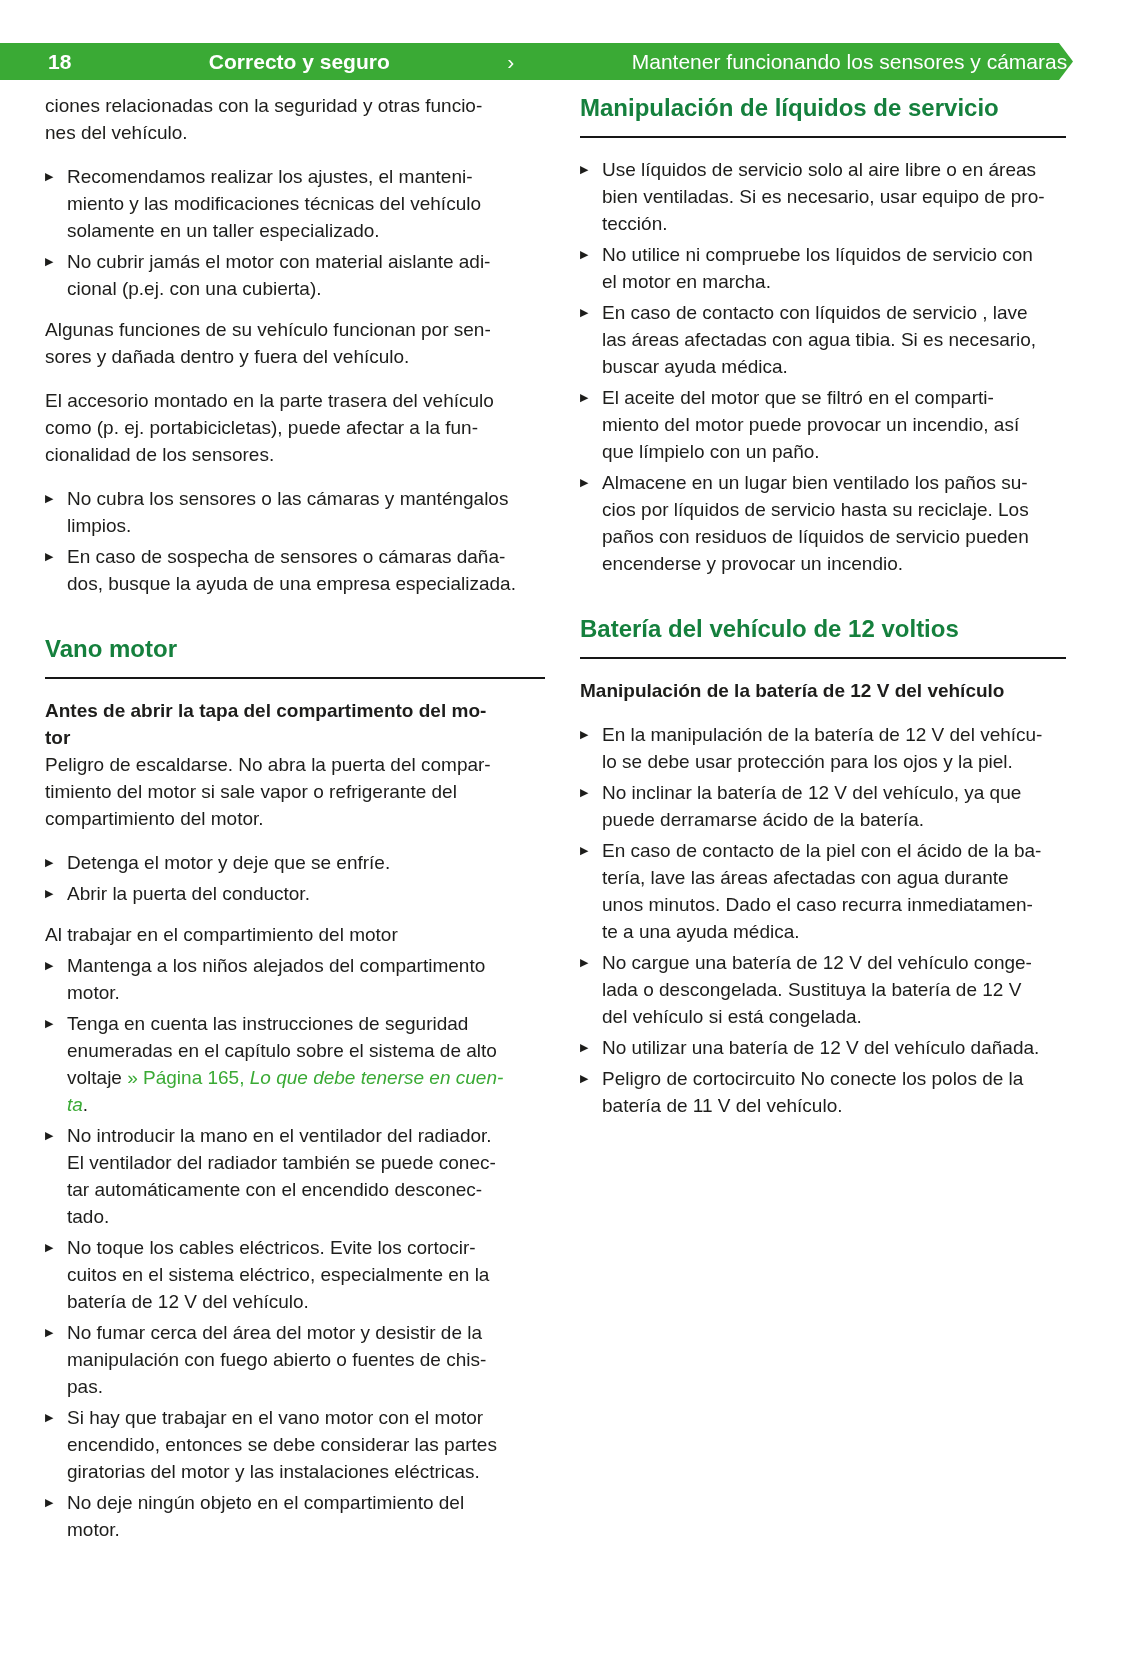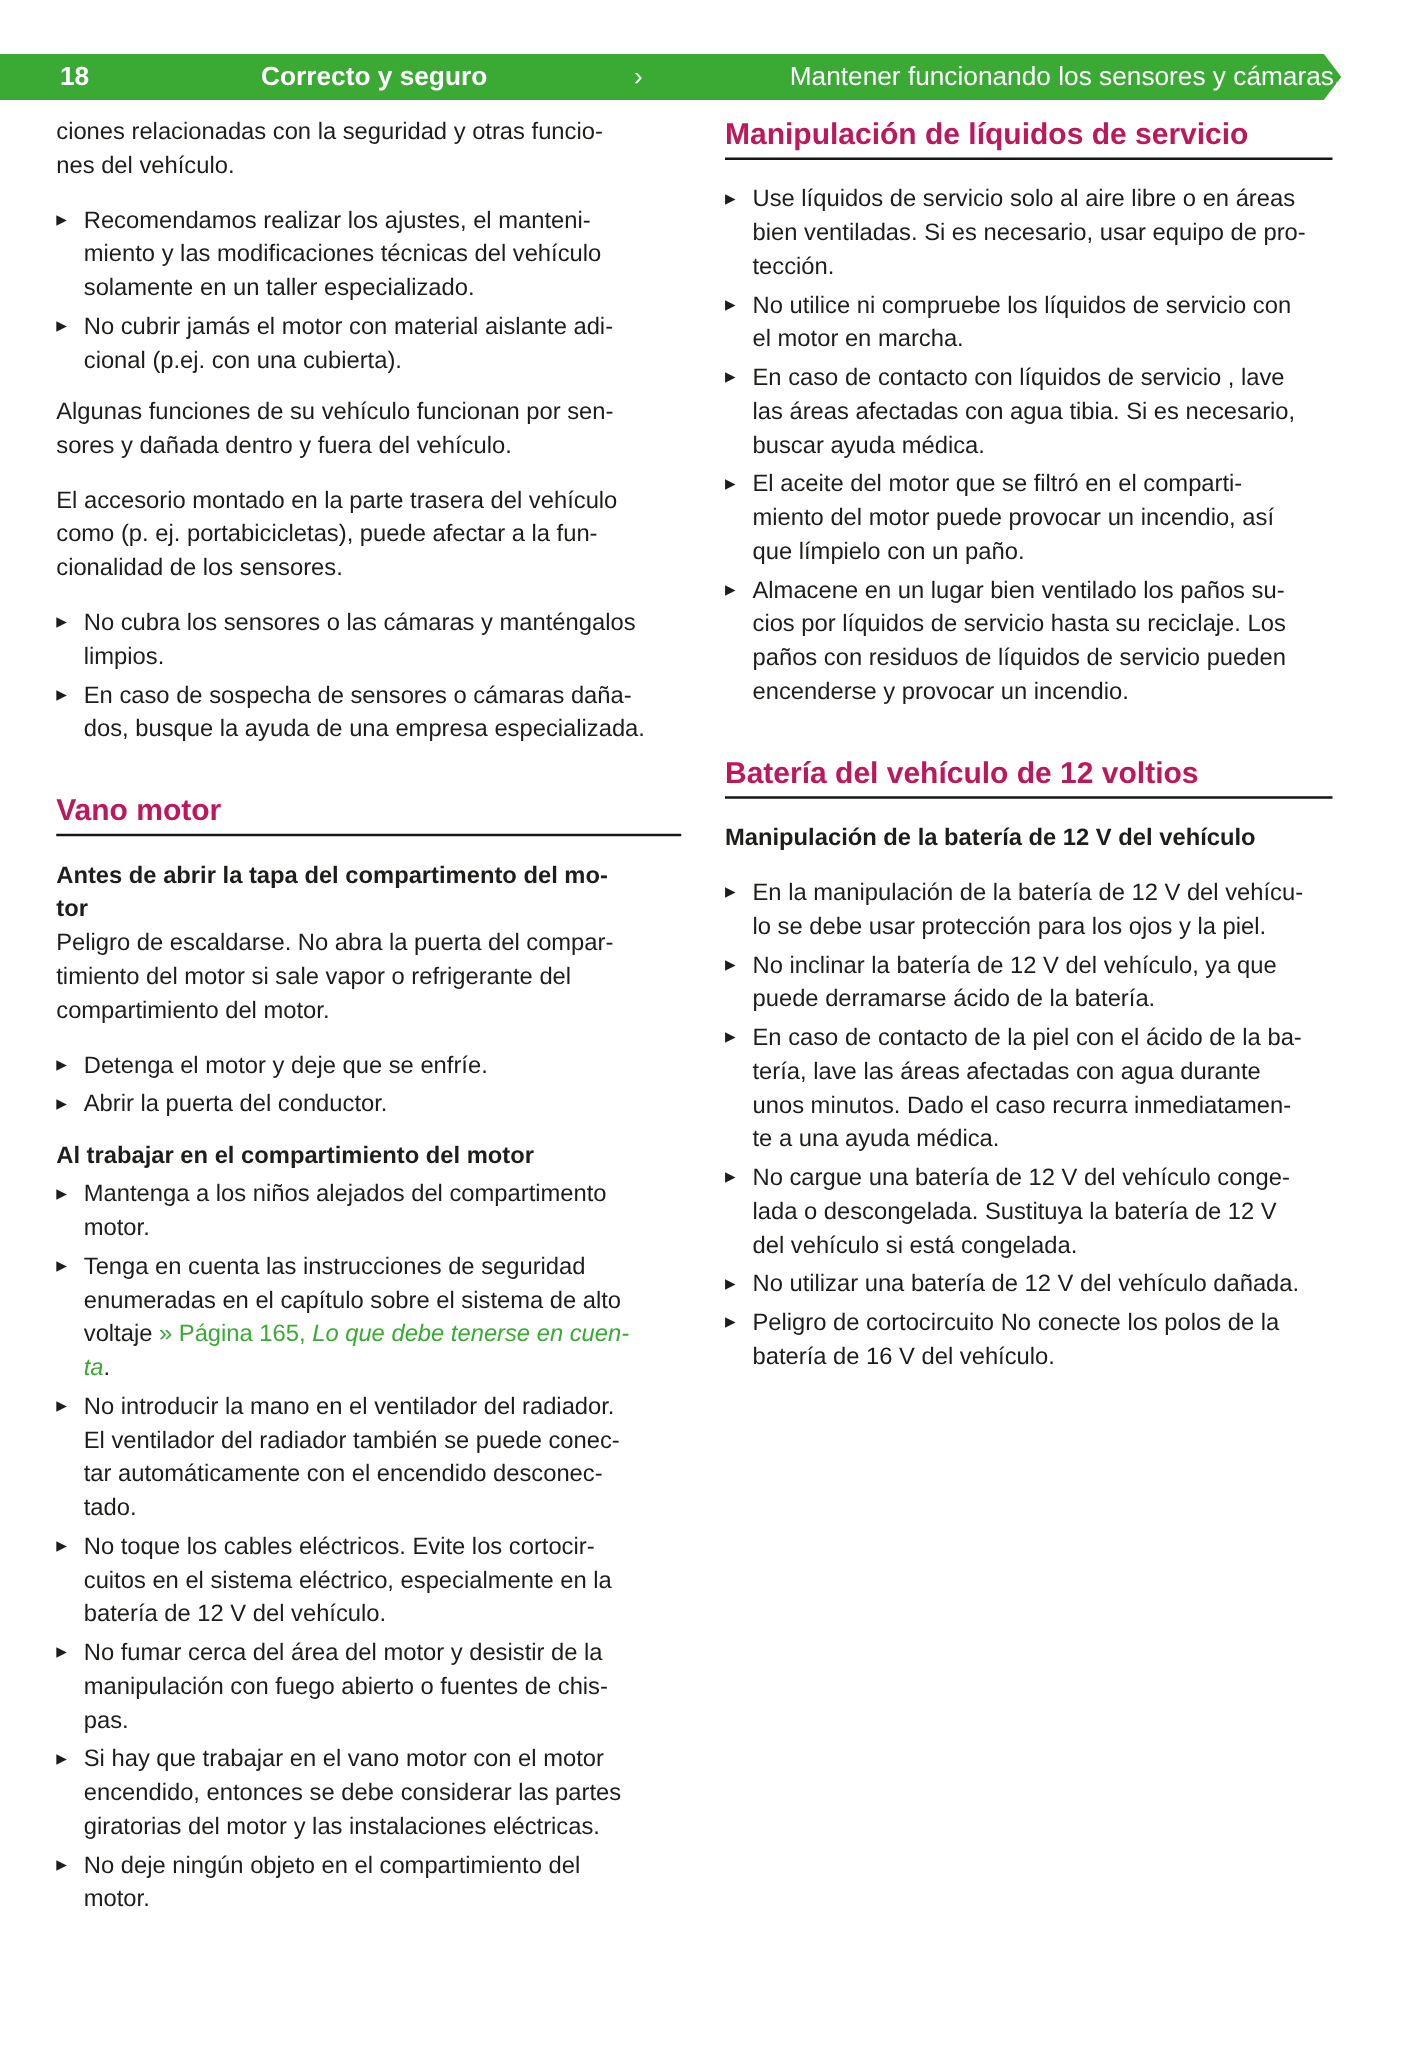--- a/index.html
+++ b/index.html
@@ -21,27 +21,27 @@
   .header-bar .sep{margin:0 9px;font-weight:400;}
   .header-bar .section{font-weight:400;}
   
   .content{display:flex;padding:92px 0 0 45px;}
   .col{display:block;}
   .col-left{width:500px;}
   .col-right{width:486px;margin-left:35px;}
   
   .p{white-space:pre-line;margin:0 0 17px;}
   .h-green{
-    color:#be185d;font-size:24px;line-height:31px;font-weight:700;
-    white-space:pre-line;margin:36px 0 18px;padding-bottom:3px;
+    color:#15803d;font-size:24px;line-height:31px;font-weight:700;
+    white-space:pre-line;margin:36px 0 18px;padding-bottom:13px;
     border-bottom:2px solid #161616;
   }
   .col > .h-green:first-child{margin-top:0;}
   .bold{font-weight:700;}
-  .subhead{font-weight:700;margin:14px 0 4px;}
+  .subhead{font-weight:400;margin:14px 0 4px;}
   .list{margin:0 0 14px;}
   .li{display:flex;margin:0 0 4px;}
   .li .mk{flex:0 0 22px;font-size:11px;line-height:27px;color:#1d1d1b;}
   .li .tx{flex:1;white-space:pre-line;}
   .xref{color:#3aaa35;text-decoration:none;cursor:pointer;}
   .it{font-style:italic;}
 </style>
 </head>
 <body>
 
@@ -228,18 +228,18 @@
 lada o descongelada. Sustituya la batería de 12 V
 del vehículo si está congelada.</span>
         </div>
       <div class="li">
           <span class="mk">▶</span>
           <span class="tx">No utilizar una batería de 12 V del vehículo dañada.</span>
         </div>
       <div class="li">
           <span class="mk">▶</span>
           <span class="tx">Peligro de cortocircuito No conecte los polos de la
-batería de 16 V del vehículo.</span>
+batería de 11 V del vehículo.</span>
         </div>
     </div>
 
   </div>
 </div>
 
 </body></html>

